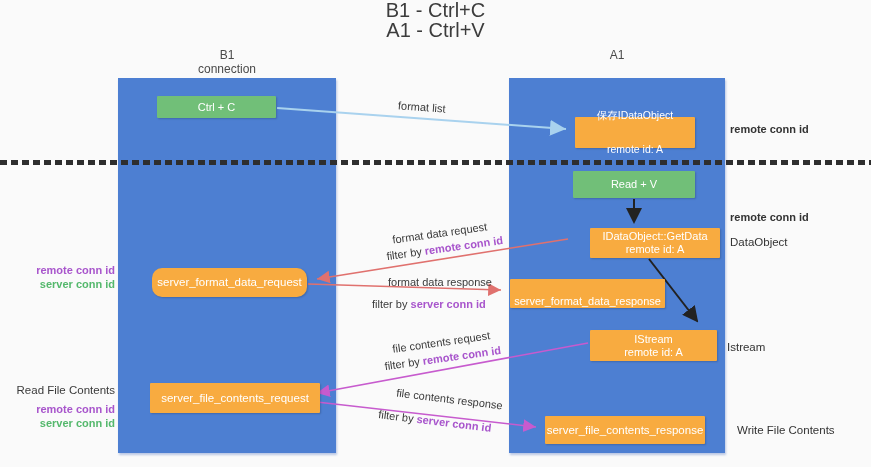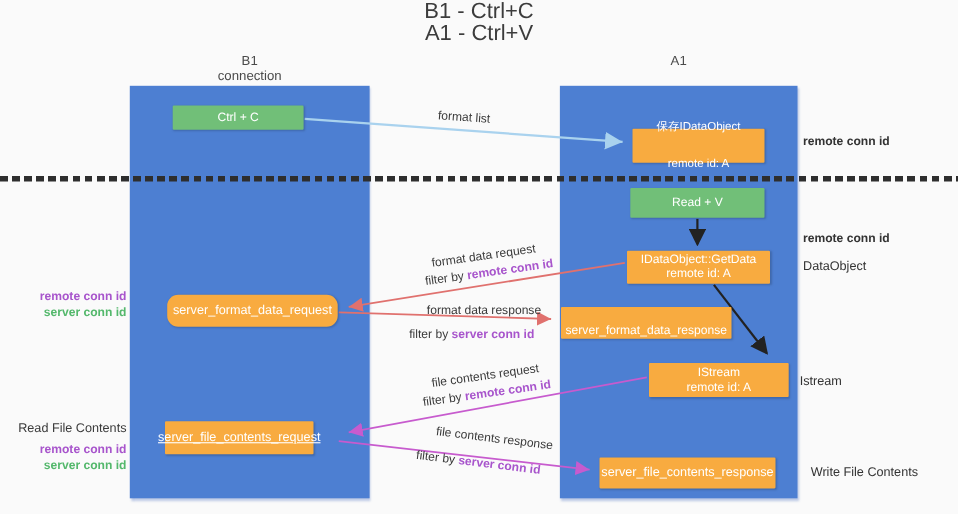--- a/index.html
+++ b/index.html
@@ -128,39 +128,39 @@
 
   <div class="box orange" style="left:575px;top:117px;width:120px;height:31px;font-size:10.5px;gap:21px;">
     <span>保存IDataObject</span>
     <span>remote id: A</span>
   </div>
 
   <div class="box greenbox" style="left:573px;top:171px;width:122px;height:27px;">
     <span>Read + V</span>
   </div>
 
-  <div class="box orange" style="left:570px;top:228px;width:130px;height:30px;">
+  <div class="box orange" style="left:590px;top:228px;width:130px;height:30px;">
     <span>IDataObject::GetData</span>
     <span>remote id: A</span>
   </div>
 
   <div class="box orange" style="left:152px;top:268px;width:155px;height:29px;font-size:11.5px;border-radius:10px;">
     <span>server_format_data_request</span>
   </div>
 
   <div class="box orange" style="left:510px;top:279px;width:155px;height:29px;font-size:11px;justify-content:flex-end;">
     <span>server_format_data_response</span>
   </div>
 
   <div class="box orange" style="left:590px;top:330px;width:127px;height:31px;">
     <span>IStream</span>
     <span>remote id: A</span>
   </div>
 
-  <div class="box orange" style="left:150px;top:383px;width:135px;height:30px;font-size:11.5px;text-decoration:underline;">
+  <div class="box orange" style="left:150px;top:383px;width:170px;height:30px;font-size:11.5px;">
     <span>server_file_contents_request</span>
   </div>
 
   <div class="box orange" style="left:545px;top:416px;width:160px;height:28px;font-size:11.5px;">
     <span>server_file_contents_response</span>
   </div>
 
   <div class="flow-label rot-slight" style="left:398px;top:101px;">format list</div>
 
   <div class="flow-label rot-up" style="left:392px;top:227px;">format data request</div>

